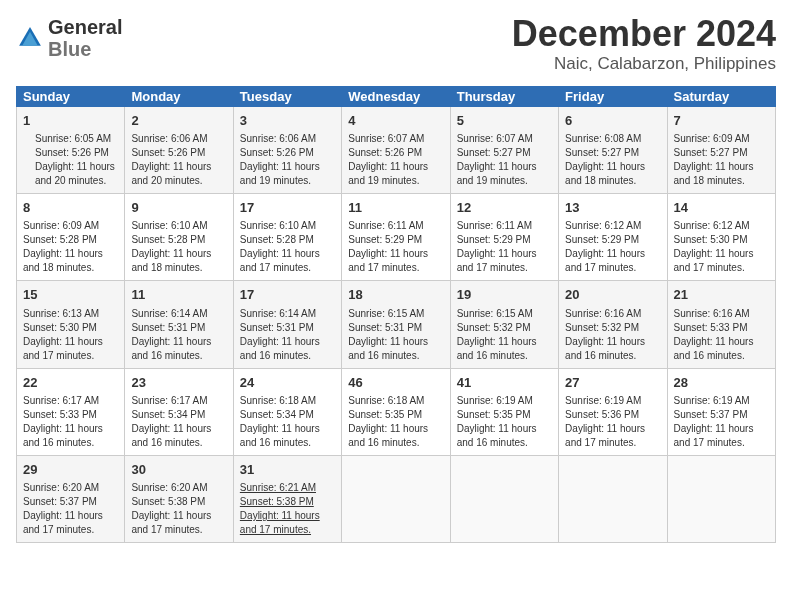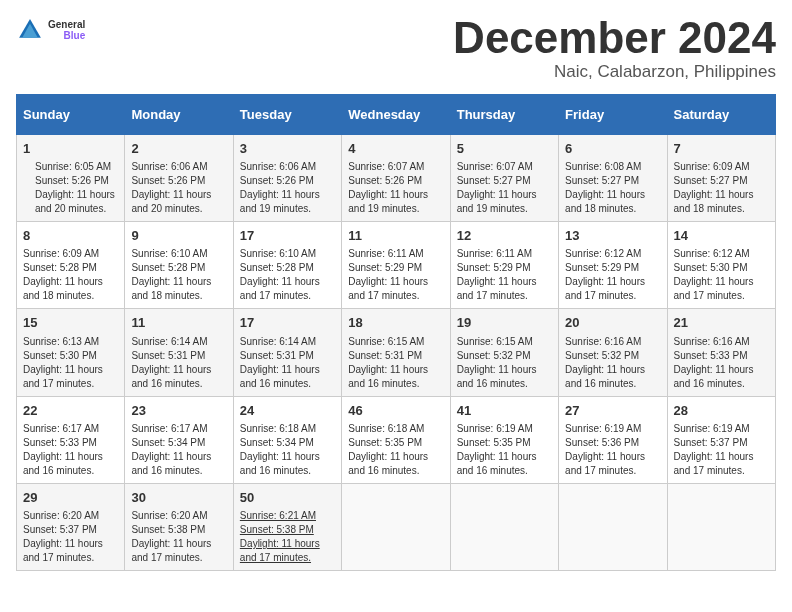--- a/index.html
+++ b/index.html
@@ -17,54 +17,54 @@
       margin-bottom: 12px;
     }
     .logo {
       display: flex;
       align-items: center;
       gap: 4px;
     }
     .logo-text {
       display: flex;
       flex-direction: column;
-      font-size: 10px;
+      font-size: 20px;
       font-weight: bold;
       color: #333;
       line-height: 1.1;
     }
     .logo-text span:first-child { color: #333; }
-    .logo-text span:last-child { color: #8b5cf6; text-align: right; }
+    .logo-text span:last-child { color: #737373; }
     .logo-icon {
       width: 28px;
       height: 28px;
     }
     .title-area {
       text-align: right;
     }
     .month-title {
-      font-size: 44px;
+      font-size: 36px;
       font-weight: bold;
       color: #333;
       line-height: 1;
     }
     .location-title {
       font-size: 17px;
       color: #555;
       margin-top: 2px;
     }
     .calendar {
       width: 100%;
       border-collapse: collapse;
       font-size: 11px;
     }
     .calendar thead th {
       background: #2e6db4;
       color: #fff;
-      padding: 12px 6px;
+      padding: 2px 6px;
       text-align: left;
       font-size: 13px;
       font-weight: bold;
       border: 1px solid #2e6db4;
     }
     .calendar tbody td {
       vertical-align: top;
       padding: 5px 6px;
       border: 1px solid #ccc;
       width: calc(100% / 7);
@@ -340,21 +340,21 @@
 and 17 minutes.</div>
         </td>
         <td>
           <span class="day-num">30</span>
           <div class="day-info" style="white-space: pre-line;">Sunrise: 6:20 AM
 Sunset: 5:38 PM
 Daylight: 11 hours
 and 17 minutes.</div>
         </td>
         <td>
-          <span class="day-num">50</span>
+          <span class="day-num">31</span>
           <div class="day-info" style="white-space: pre-line; text-decoration: underline;">Sunrise: 6:21 AM
 Sunset: 5:38 PM
 Daylight: 11 hours
 and 17 minutes.</div>
         </td>
         <td class="empty-cell"></td>
         <td class="empty-cell"></td>
         <td class="empty-cell"></td>
         <td class="empty-cell"></td>
       </tr>

